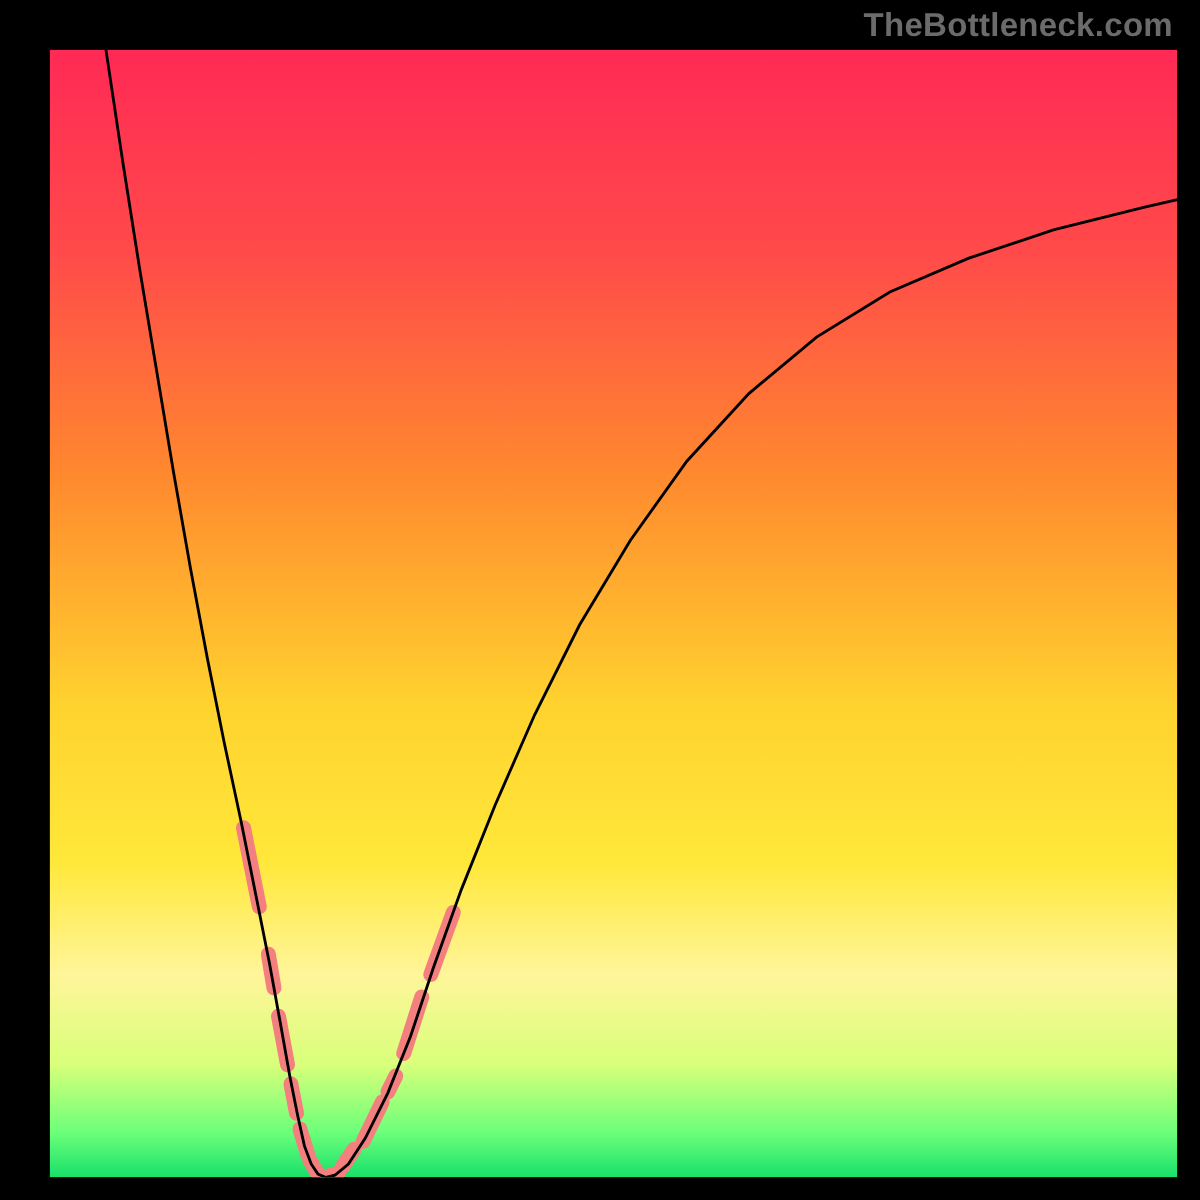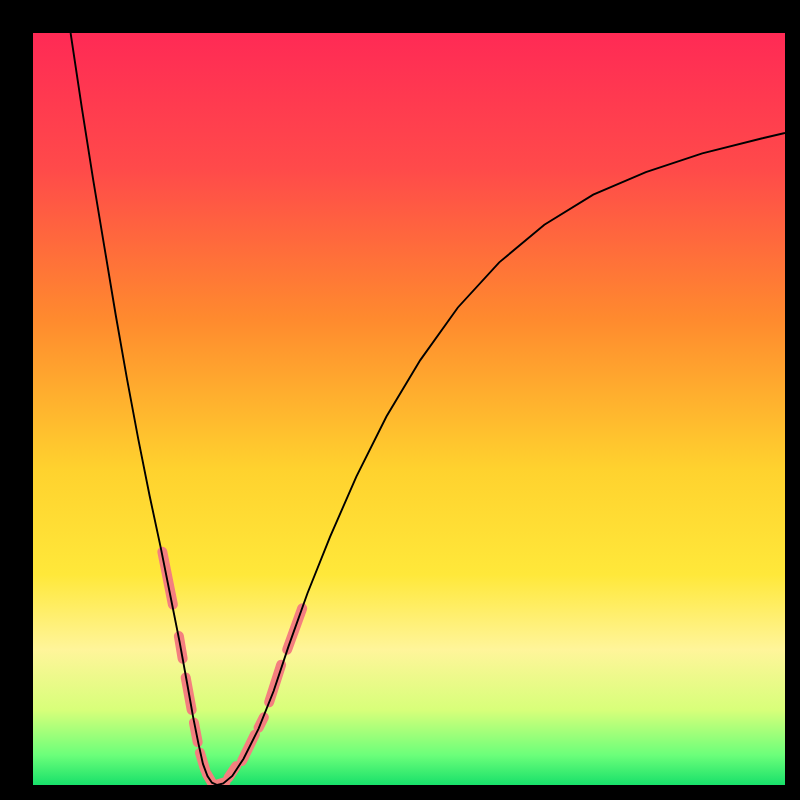--- a/index.html
+++ b/index.html
@@ -43,20 +43,21 @@
     color: #6b6b6b;
     font-size: 22px;
     font-weight: 600;
     letter-spacing: 0.2px;
   }
 </style>
 </head>
 <body>
 
 <div class="frame">
+  <div class="watermark">TheBottleneck.com</div>
   <div class="plot-area">
     <svg class="gradient-bg" viewBox="0 0 752 752" preserveAspectRatio="none">
       <defs>
         <linearGradient id="bg-grad" x1="0" y1="0" x2="0" y2="1">
             <stop offset="0%" stop-color="#ff2a55"></stop>
             <stop offset="18%" stop-color="#ff4a4a"></stop>
             <stop offset="38%" stop-color="#ff8a2e"></stop>
             <stop offset="57.99999999999999%" stop-color="#ffd22e"></stop>
             <stop offset="72%" stop-color="#ffe83a"></stop>
             <stop offset="82%" stop-color="#fff59a"></stop>

